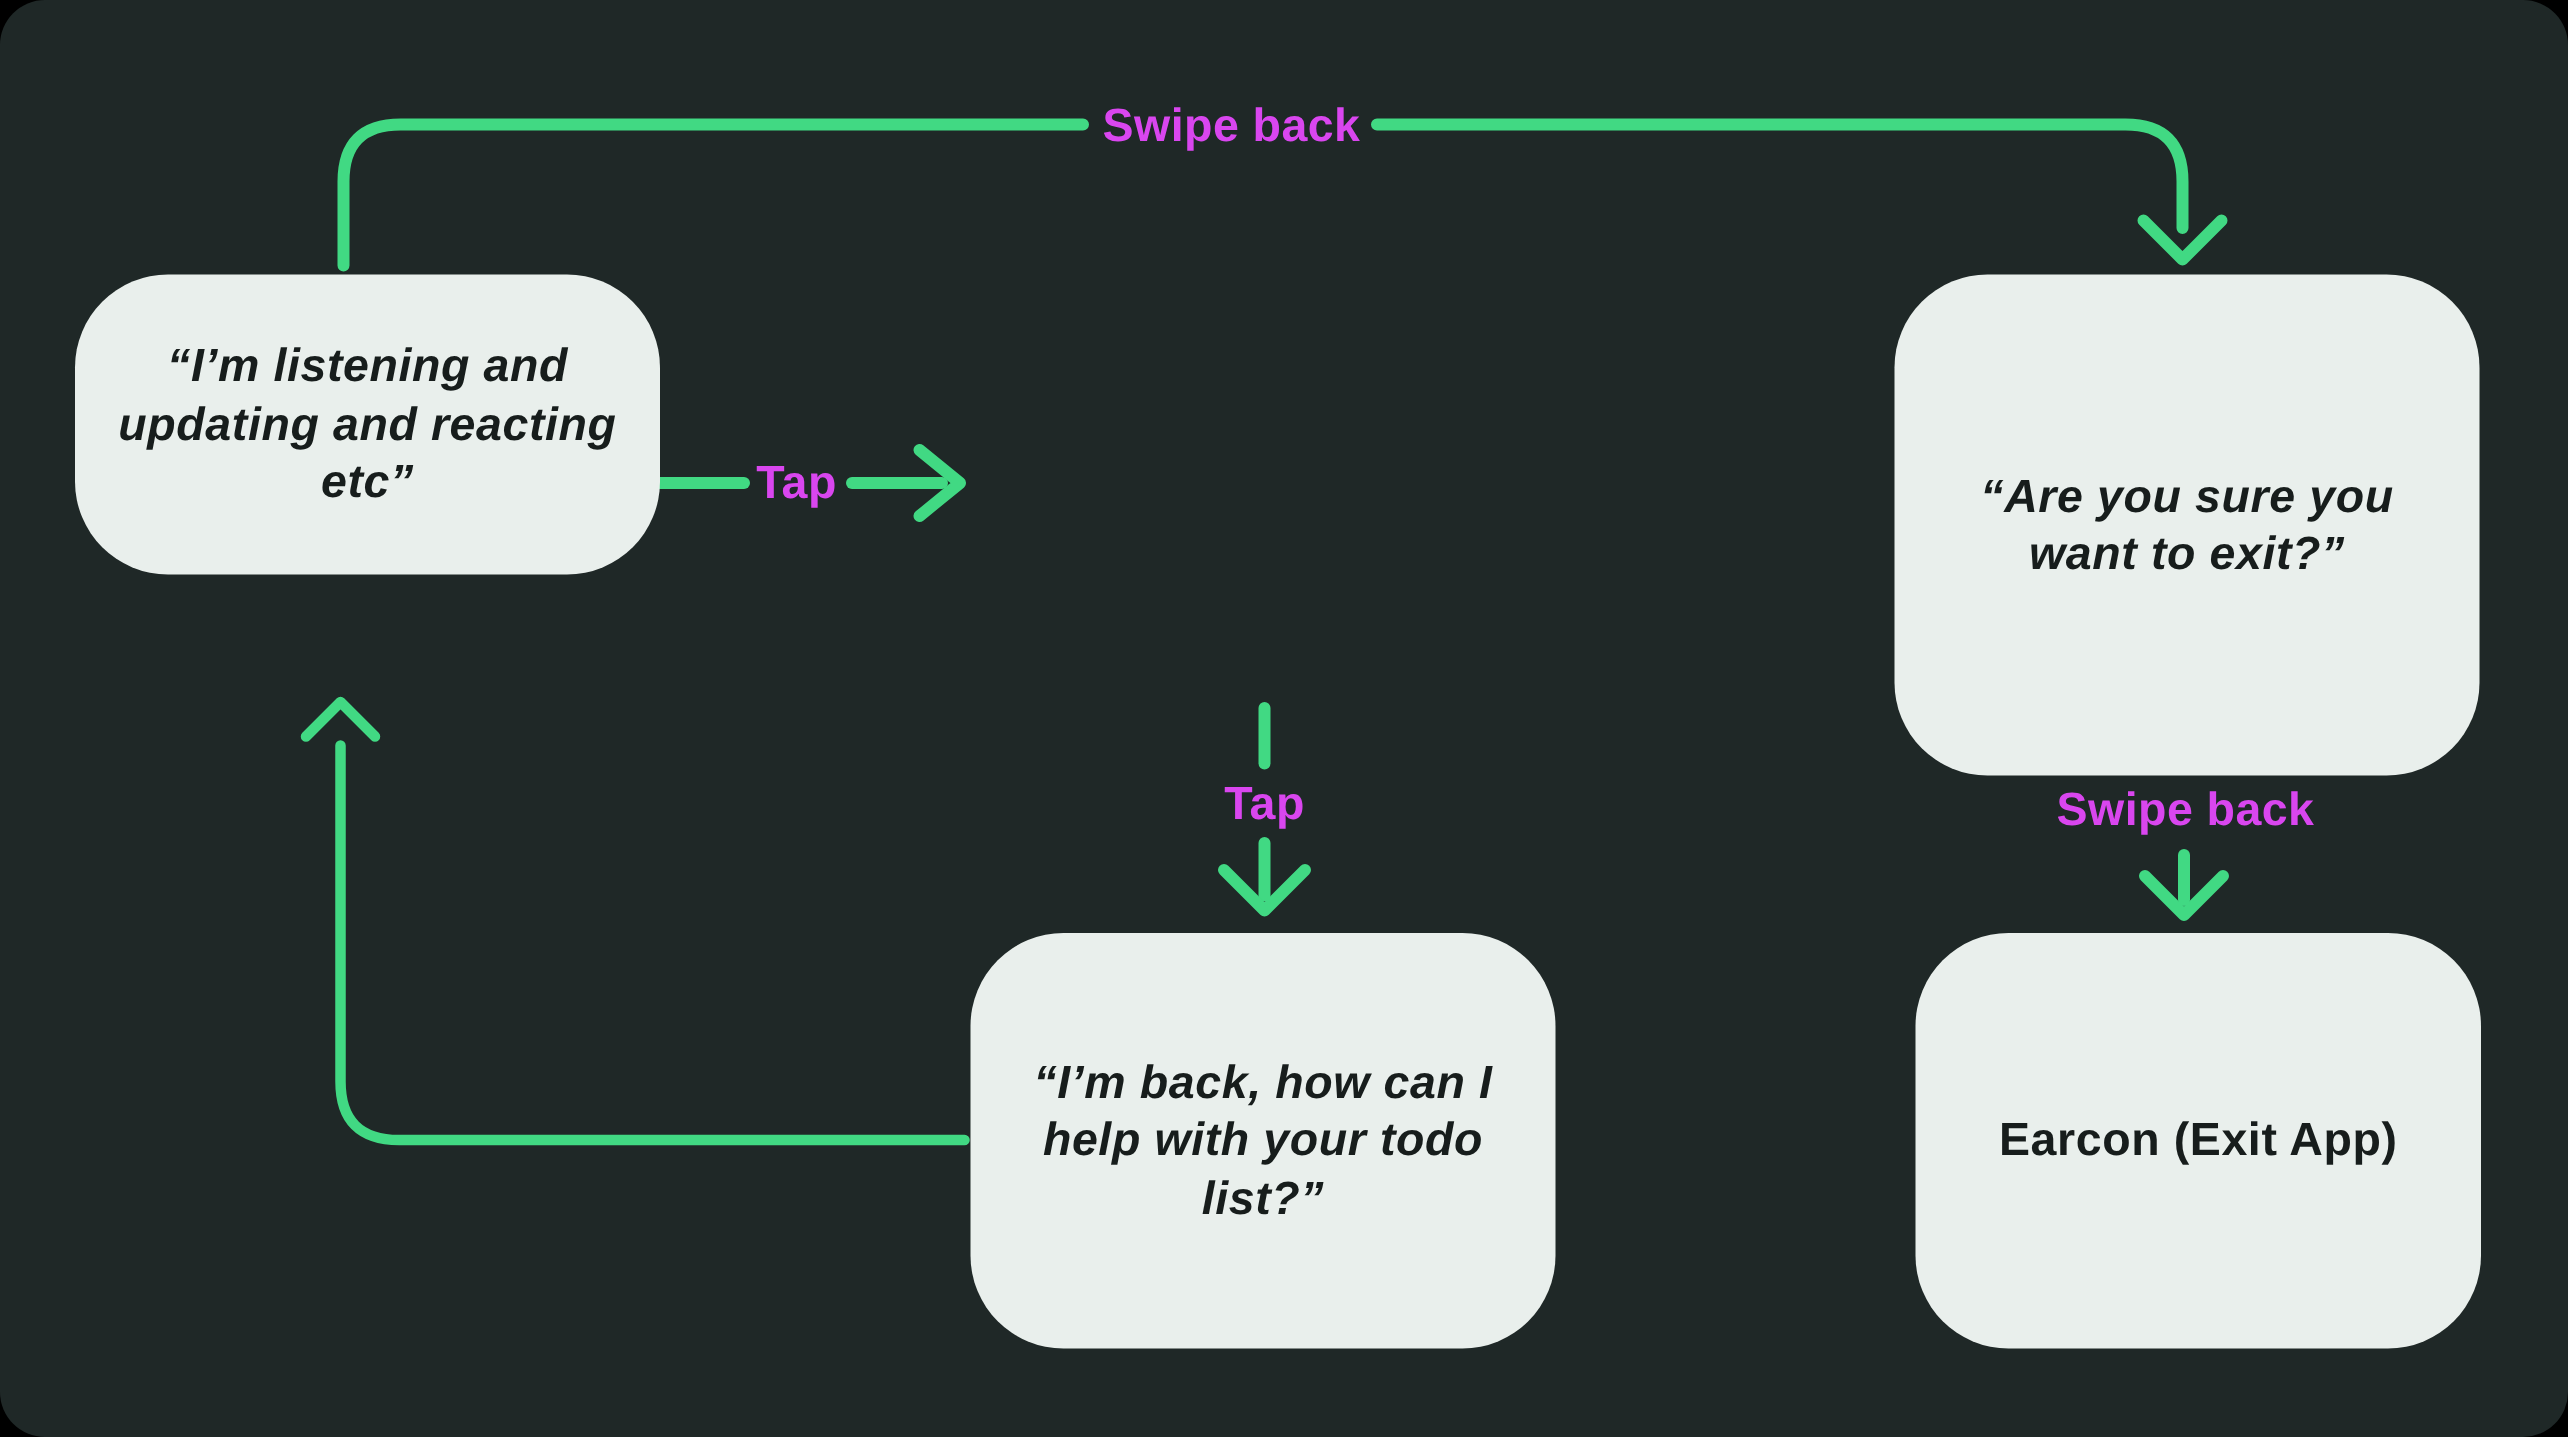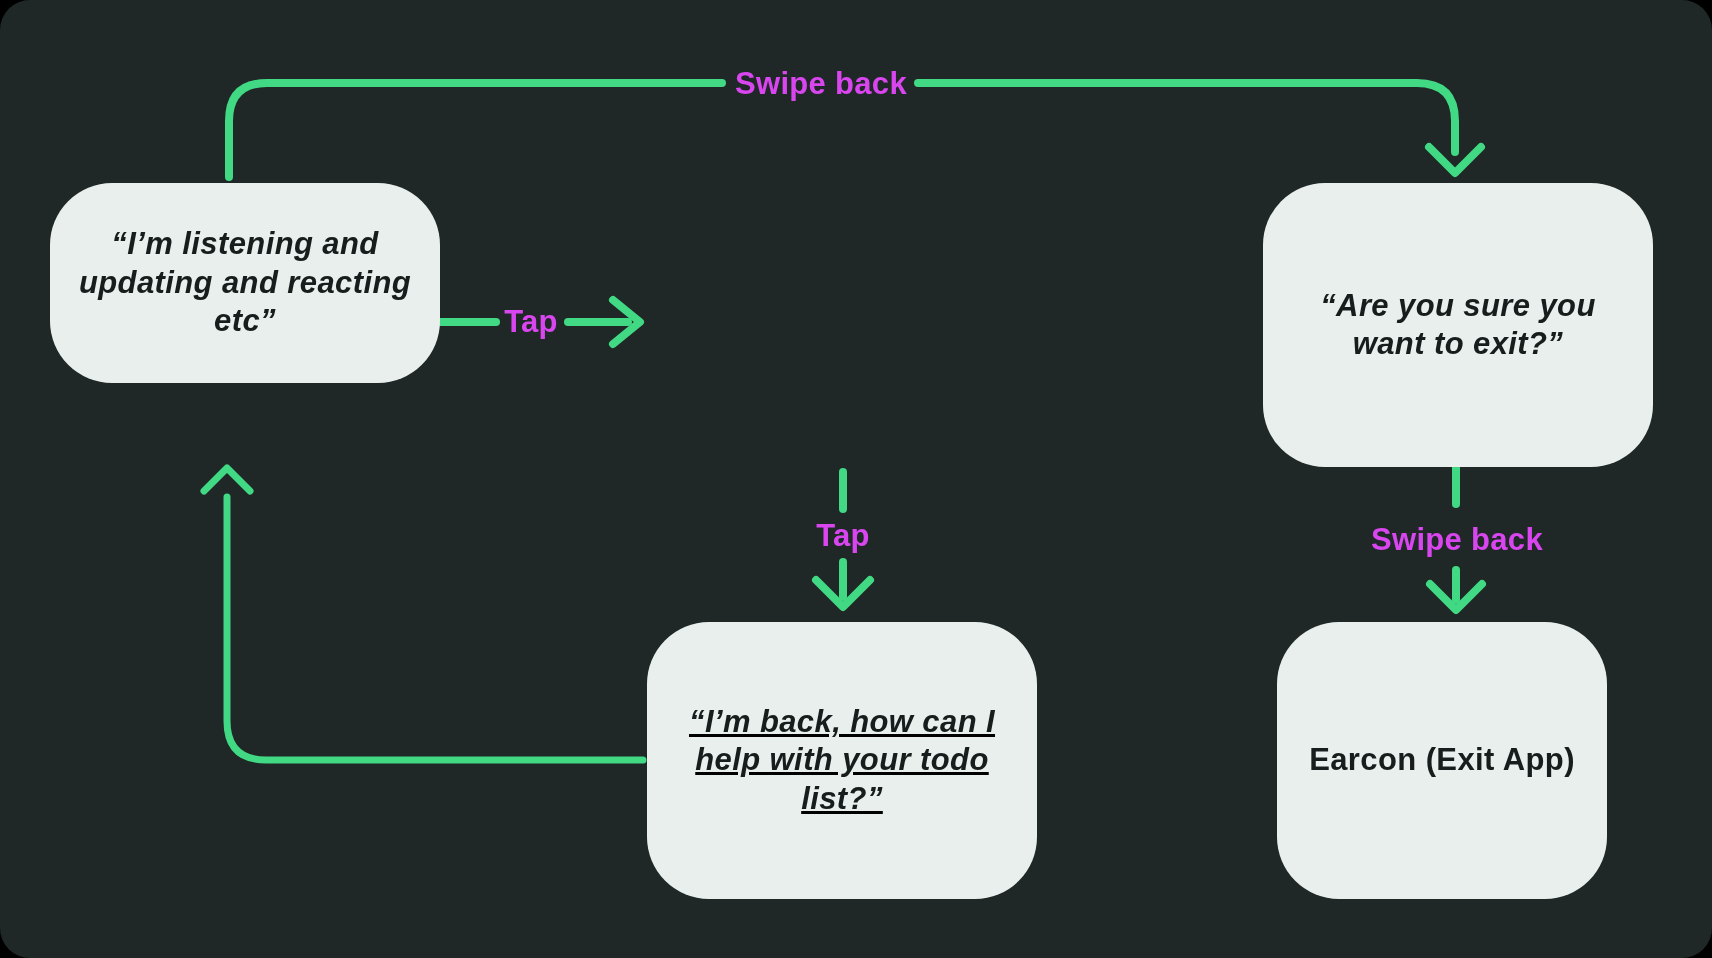--- a/index.html
+++ b/index.html
@@ -33,23 +33,23 @@
     font-weight: bold;
     font-style: italic;
     font-size: 31px;
     line-height: 1.24;
     color: #171d1c;
     letter-spacing: 0.4px;
   }
   .node-label.upright { font-style: normal; }
   #node-listening   { left: 50px;   top: 183px; width: 390px; height: 200px; }
   #node-paused      { left: 648px;  top: 183px; width: 390px; height: 280px; }
-  #node-confirm     { left: 1263px; top: 183px; width: 390px; height: 284px; }
-  #node-back        { left: 647px;  top: 622px; width: 390px; height: 277px; text-decoration: underline; }
-  #node-earcon      { left: 1277px; top: 622px; width: 330px; height: 277px; }
+  #node-confirm     { left: 1263px; top: 183px; width: 390px; height: 334px; }
+  #node-back        { left: 647px;  top: 622px; width: 390px; height: 277px; }
+  #node-earcon      { left: 1277px; top: 622px; width: 377px; height: 277px; }
   #node-listening .node-label { max-width: 350px; }
   #node-confirm   .node-label { max-width: 312px; }
   #node-back      .node-label { max-width: 330px; }
 
   #edges-svg {
     position: absolute;
     left: 0; top: 0;
     width: 1712px;
     height: 958px;
   }

